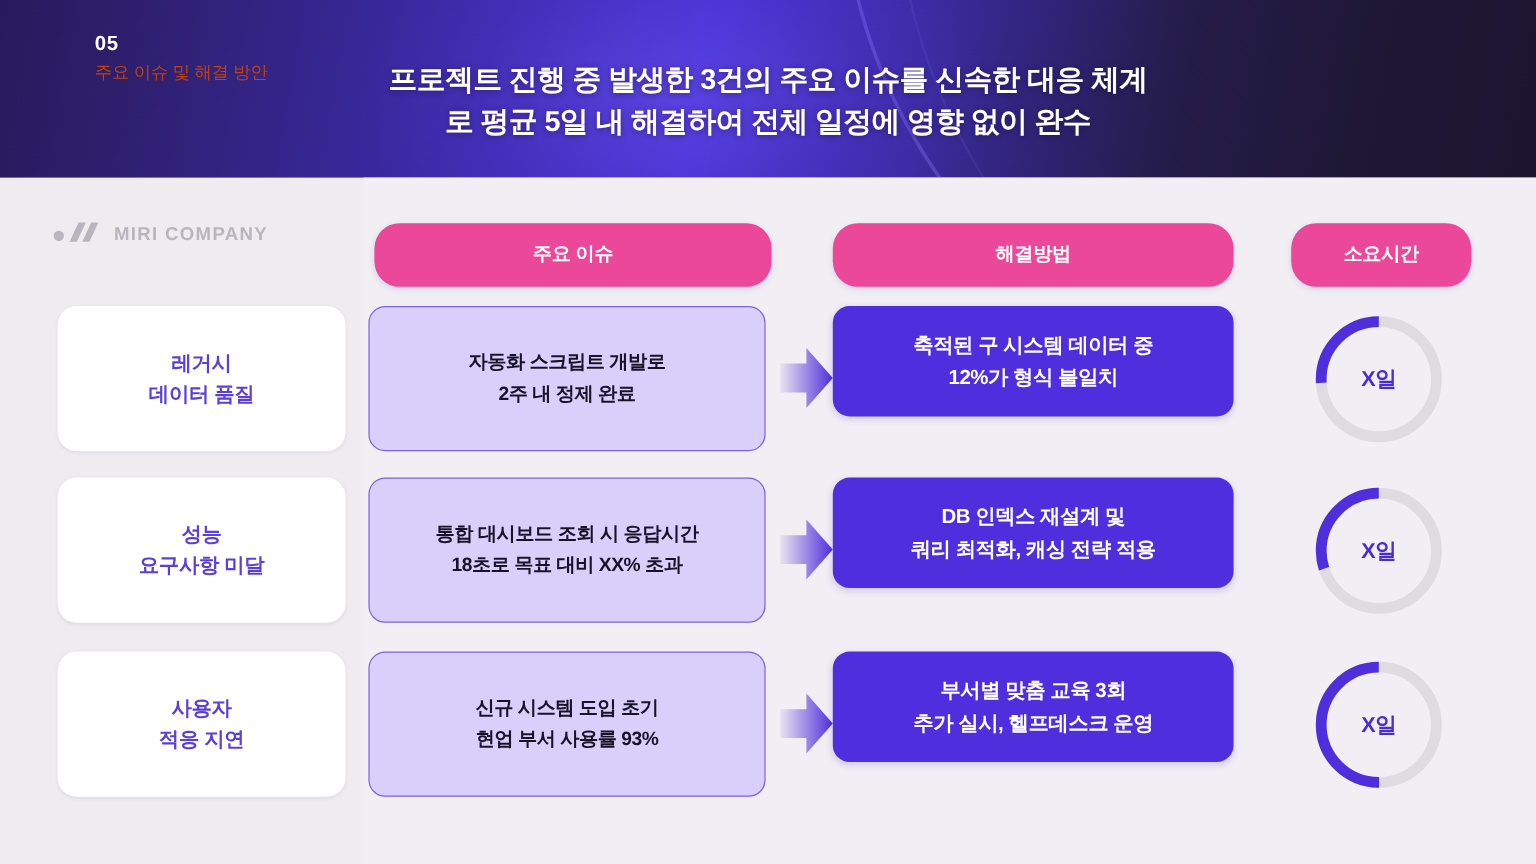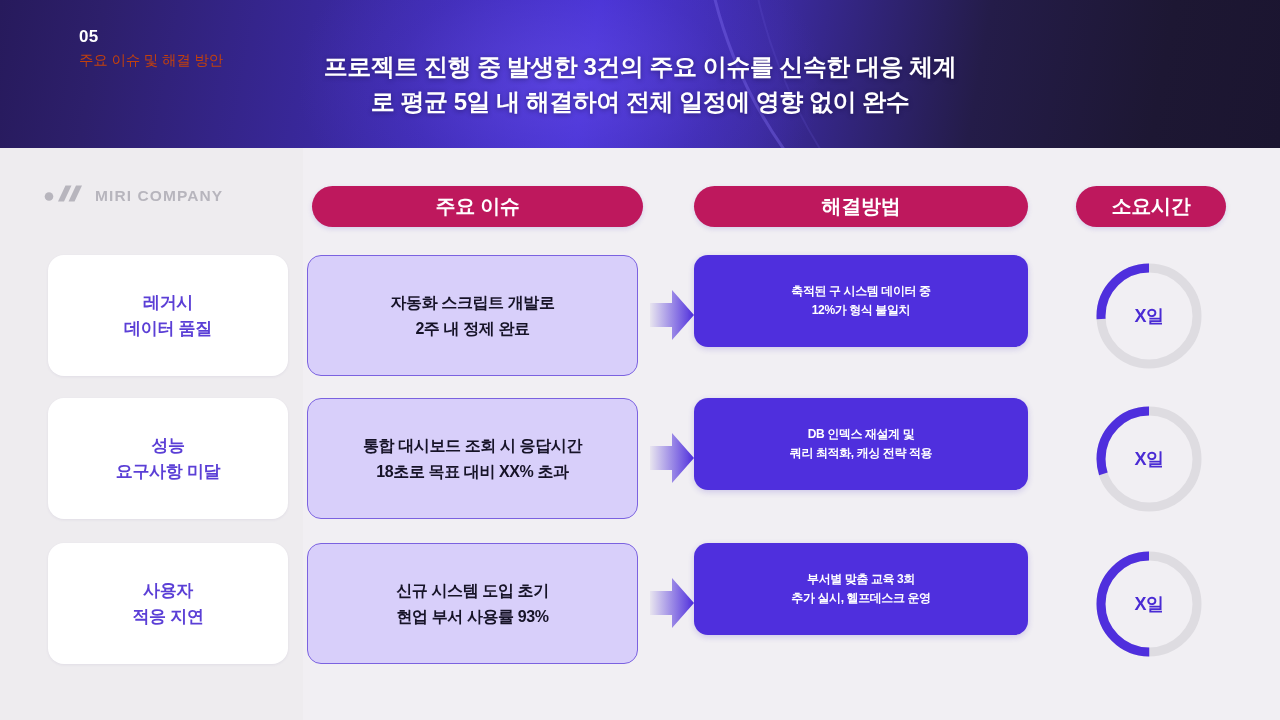--- a/index.html
+++ b/index.html
@@ -126,25 +126,25 @@
   .logo-text {
     font-size: 15.5px;
     font-weight: bold;
     letter-spacing: 1.1px;
     color: #b7b5bd;
   }
 
   
   .col-head {
     position: absolute;
-    height: 41px;
+    height: 53px;
     border-radius: 21px;
-    background: #be185d;
+    background: #ec4899;
     color: #ffffff;
-    font-size: 20px;
+    font-size: 16px;
     font-weight: bold;
     letter-spacing: -0.3px;
     display: flex;
     align-items: center;
     justify-content: center;
     box-shadow: 0 2px 5px rgba(90,70,200,0.18);
   }
   .col-head.c1 { left: 312px; top: 186px; width: 331px; }
   .col-head.c2 { left: 694px; top: 186px; width: 334px; }
   .col-head.c3 { left: 1076px; top: 186px; width: 150px; }
@@ -212,21 +212,21 @@
     left: 694px;
     width: 334px;
     height: 92px;
     background: #4f2fdd;
     border-radius: 14px;
     display: flex;
     flex-direction: column;
     align-items: center;
     justify-content: center;
     color: #ffffff;
-    font-size: 12px;
+    font-size: 17px;
     font-weight: bold;
     line-height: 1.6;
     letter-spacing: -0.4px;
     box-shadow: 0 2px 6px rgba(64,38,190,0.20);
   }
 
   
   .donut {
     position: absolute;
     left: 1091px;

